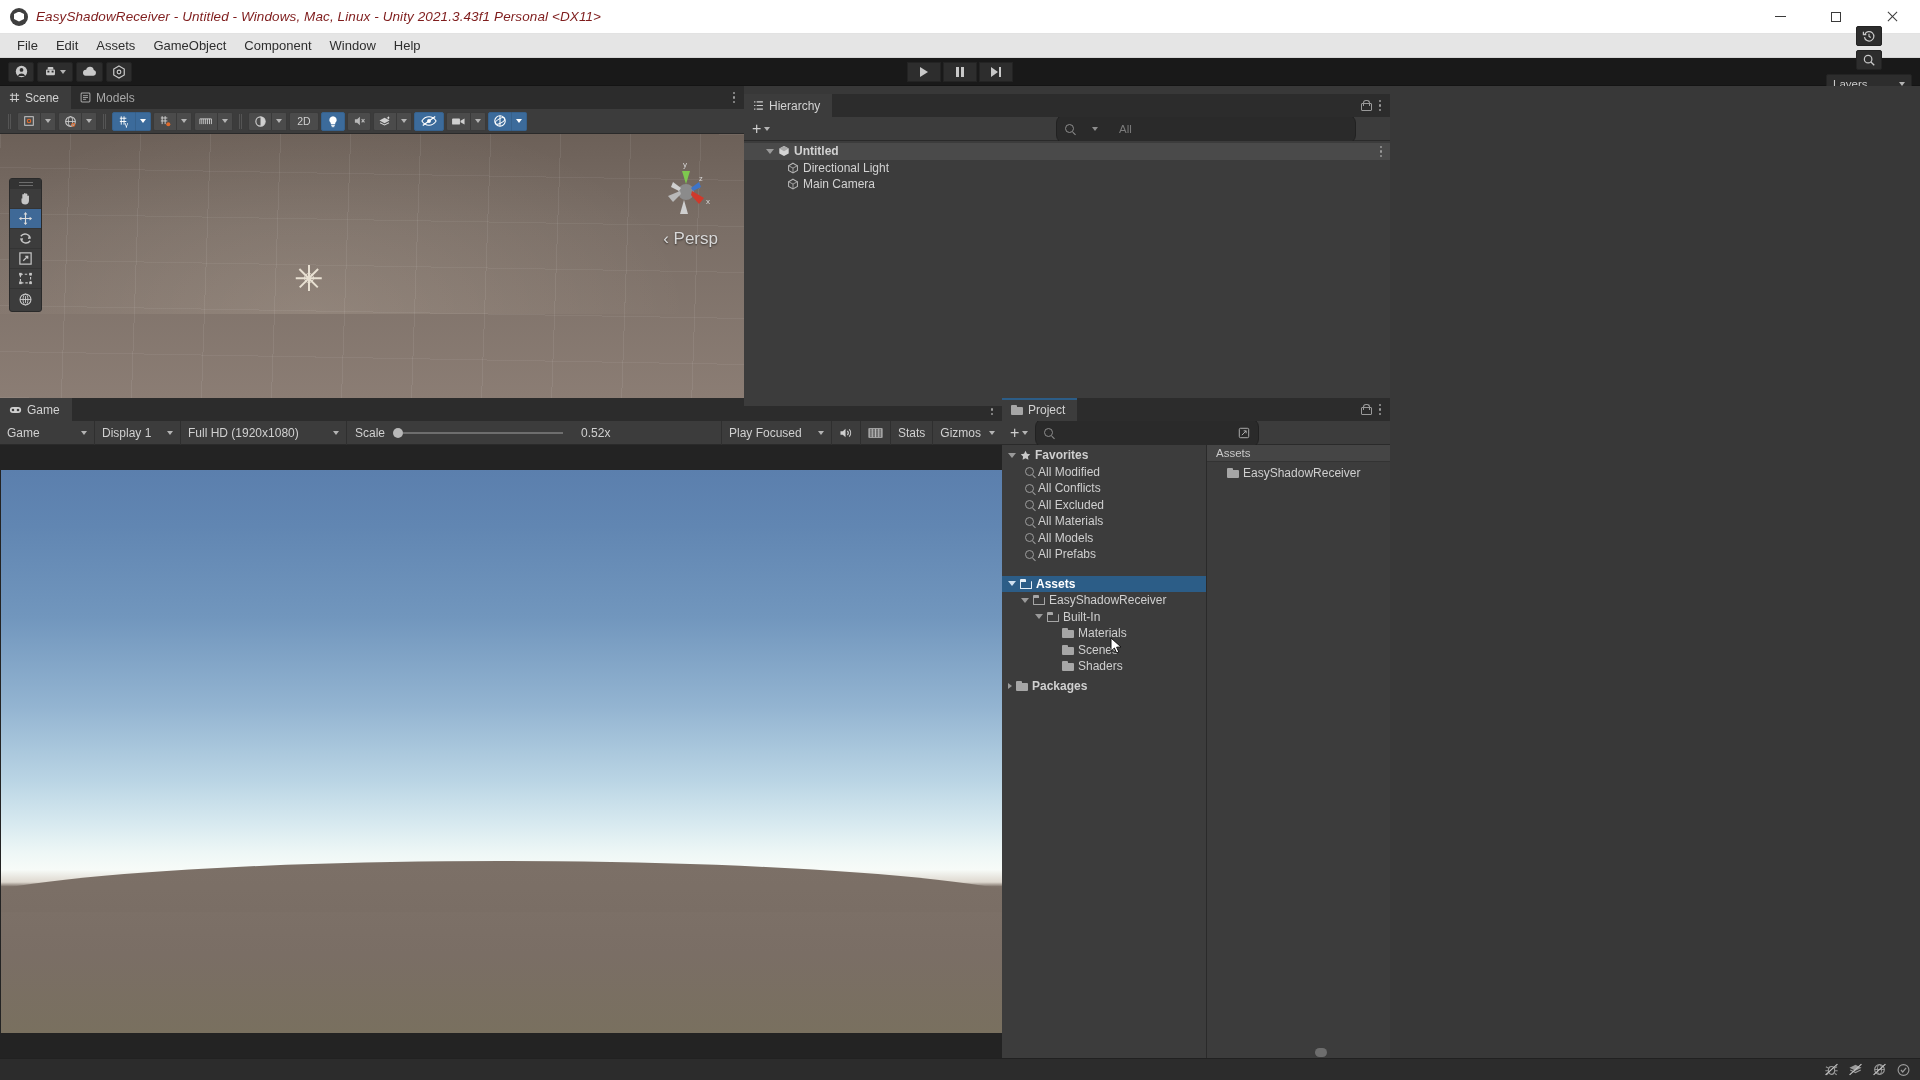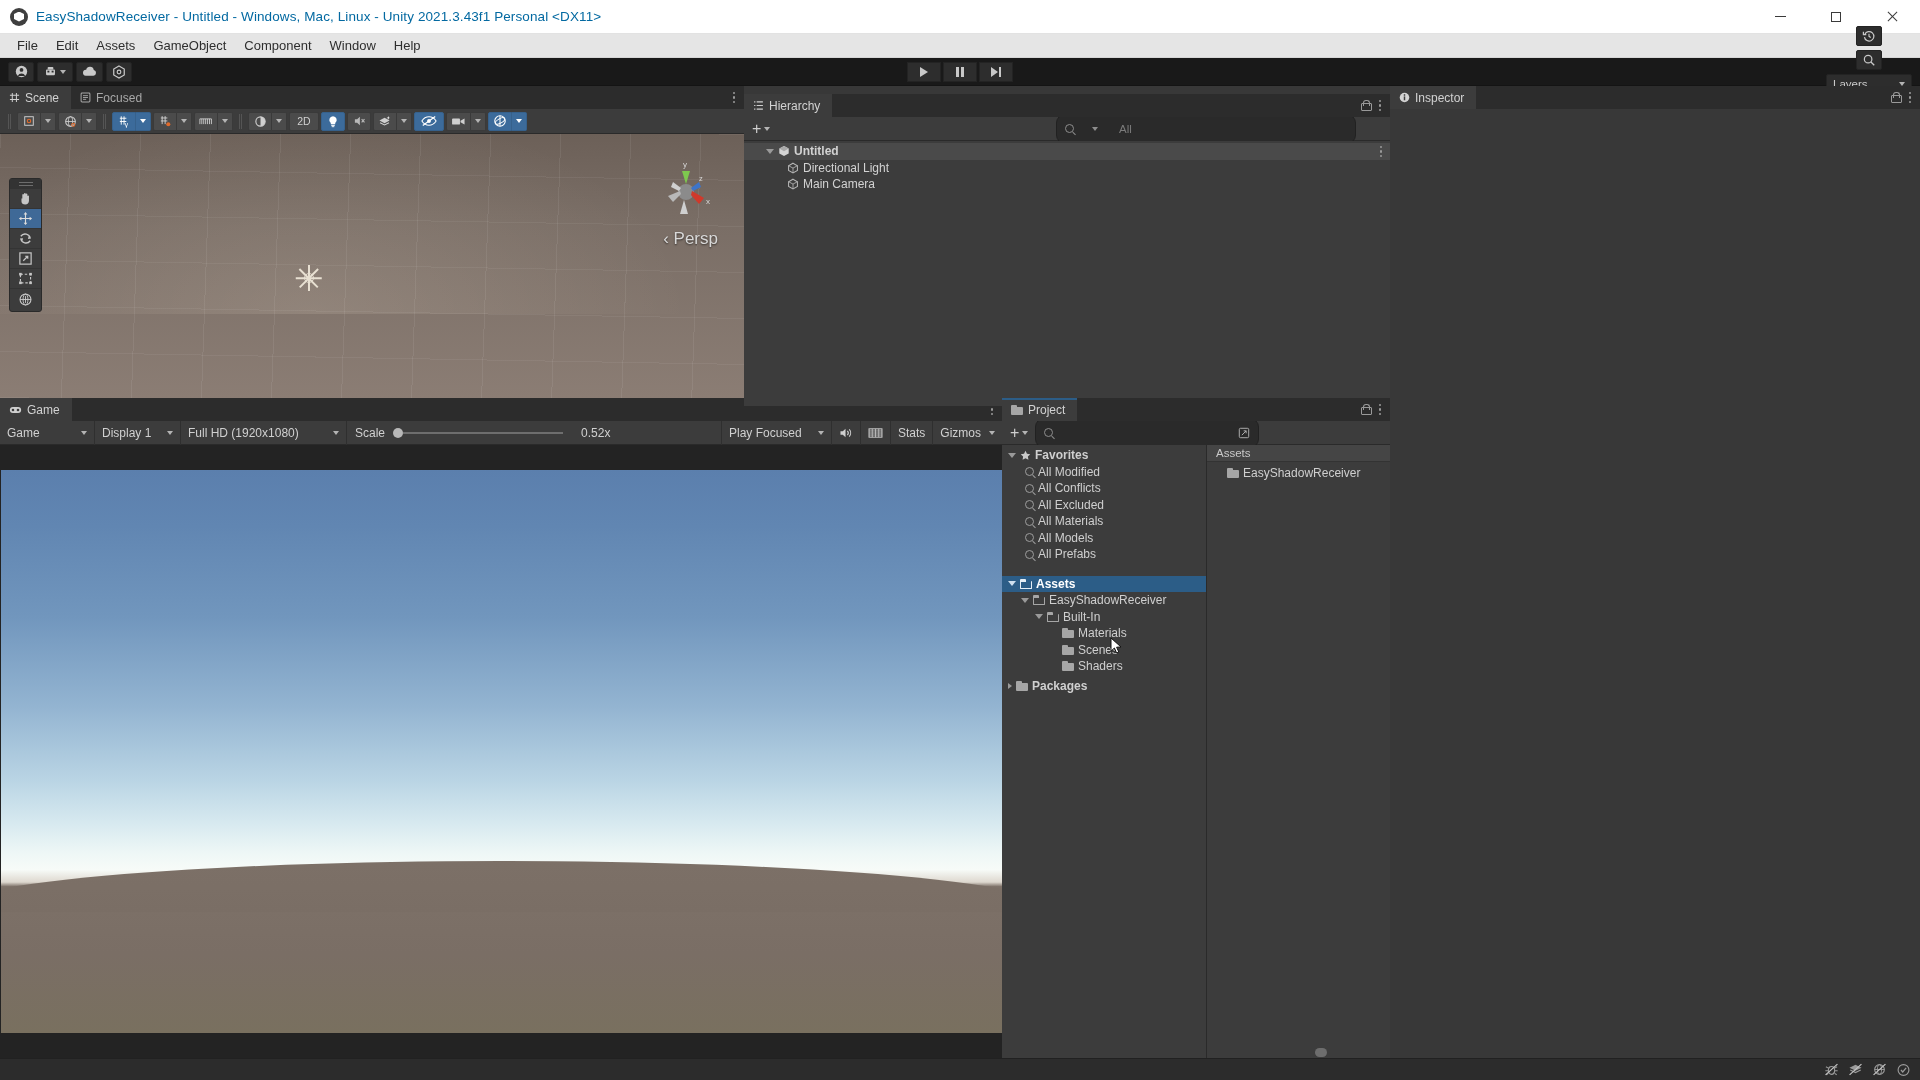--- a/index.html
+++ b/index.html
@@ -17,21 +17,21 @@
     border-bottom:1px solid #e2e2e2;
   }
   #titlebar .app-icon {
     width:18px;height:18px;margin-left:10px;margin-right:8px;
     background:#3f3f3f;border-radius:50%;position:relative;flex:none;
   }
   #titlebar .app-icon:after{
     content:"";position:absolute;left:4px;top:4px;width:10px;height:10px;
     background:#fff;clip-path:polygon(50% 0,100% 25%,100% 75%,50% 100%,0 75%,0 25%);
   }
-  #titlebar .title { color:#0369a1; font-size:13.5px; letter-spacing:.1px;}
+  #titlebar .title { color:#7f1d1d; font-size:13.5px; letter-spacing:.1px;font-style:italic;}
   #titlebar .wbtns { margin-left:auto; display:flex; height:100%; }
   #titlebar .wbtn {
     width:56px;height:100%;display:flex;align-items:center;justify-content:center;
     color:#3a3a3a;
   }
   .glyph-min{width:11px;height:1px;background:#3a3a3a;display:block;}
   .glyph-max{width:10px;height:10px;border:1px solid #3a3a3a;display:block;}
   .glyph-close{position:relative;width:12px;height:12px;display:block;}
   .glyph-close:before,.glyph-close:after{
     content:"";position:absolute;left:0;top:5px;width:13px;height:1px;background:#3a3a3a;}
@@ -304,21 +304,21 @@
         <svg width="11" height="11" viewBox="0 0 12 12">
             <path d="M1 3.6h10M1 8.1h10M3.6 1v10M8.1 1v10" stroke="#cfcfcf" stroke-width="1.1"></path>
           </svg>
         <span>Scene</span>
       </div>
       <div class="tab">
         <svg width="11" height="11" viewBox="0 0 12 12">
             <rect x="1.2" y="1.2" width="9.6" height="9.6" rx="1" fill="none" stroke="#a8a8a8" stroke-width="1.1"></rect>
             <path d="M3.3 4h5.4M3.3 6h5.4M3.3 8h3.4" stroke="#a8a8a8" stroke-width="1"></path>
           </svg>
-        <span>Focused</span>
+        <span>Models</span>
       </div>
       <div class="tr-right">
         <span class="kebab">
             <i></i>
             <i></i>
             <i></i>
           </span>
       </div>
     </div>
 
@@ -841,38 +841,20 @@
           <span>EasyShadowReceiver</span>
         </div>
         <div class="p-hscroll">
           <span class="p-hthumb"></span>
         </div>
       </div>
     </div>
   </div>
 
   <div class="panel" style="left:1390px;top:0;width:530px;height:972px;">
-    <div class="tabrow">
-      <div class="tab active">
-        <svg width="11" height="11" viewBox="0 0 12 12">
-            <circle cx="6" cy="6" r="5.2" fill="#d2d2d2"></circle>
-            <rect x="5.2" y="4.8" width="1.6" height="4.2" fill="#3c3c3c"></rect>
-            <rect x="5.2" y="2.4" width="1.6" height="1.7" fill="#3c3c3c"></rect>
-          </svg>
-        <span>Inspector</span>
-      </div>
-      <div class="tr-right">
-        <span class="lock-ic"></span>
-        <span class="kebab">
-            <i></i>
-            <i></i>
-            <i></i>
-          </span>
-      </div>
-    </div>
     <div class="ins-body"></div>
   </div>
 
   <svg class="cursor" style="left:1110px;top:551px" viewBox="0 0 12 18">
     <path d="M1 1 1 14.2 4.4 11 6.6 16 8.8 15 6.6 10.2 11 10z" fill="#fff" stroke="#111" stroke-width="1"></path>
   </svg>
 </div>
 
 <div id="statusbar">
   <span style="padding-left:10px;color:#9a9a9a"></span>

